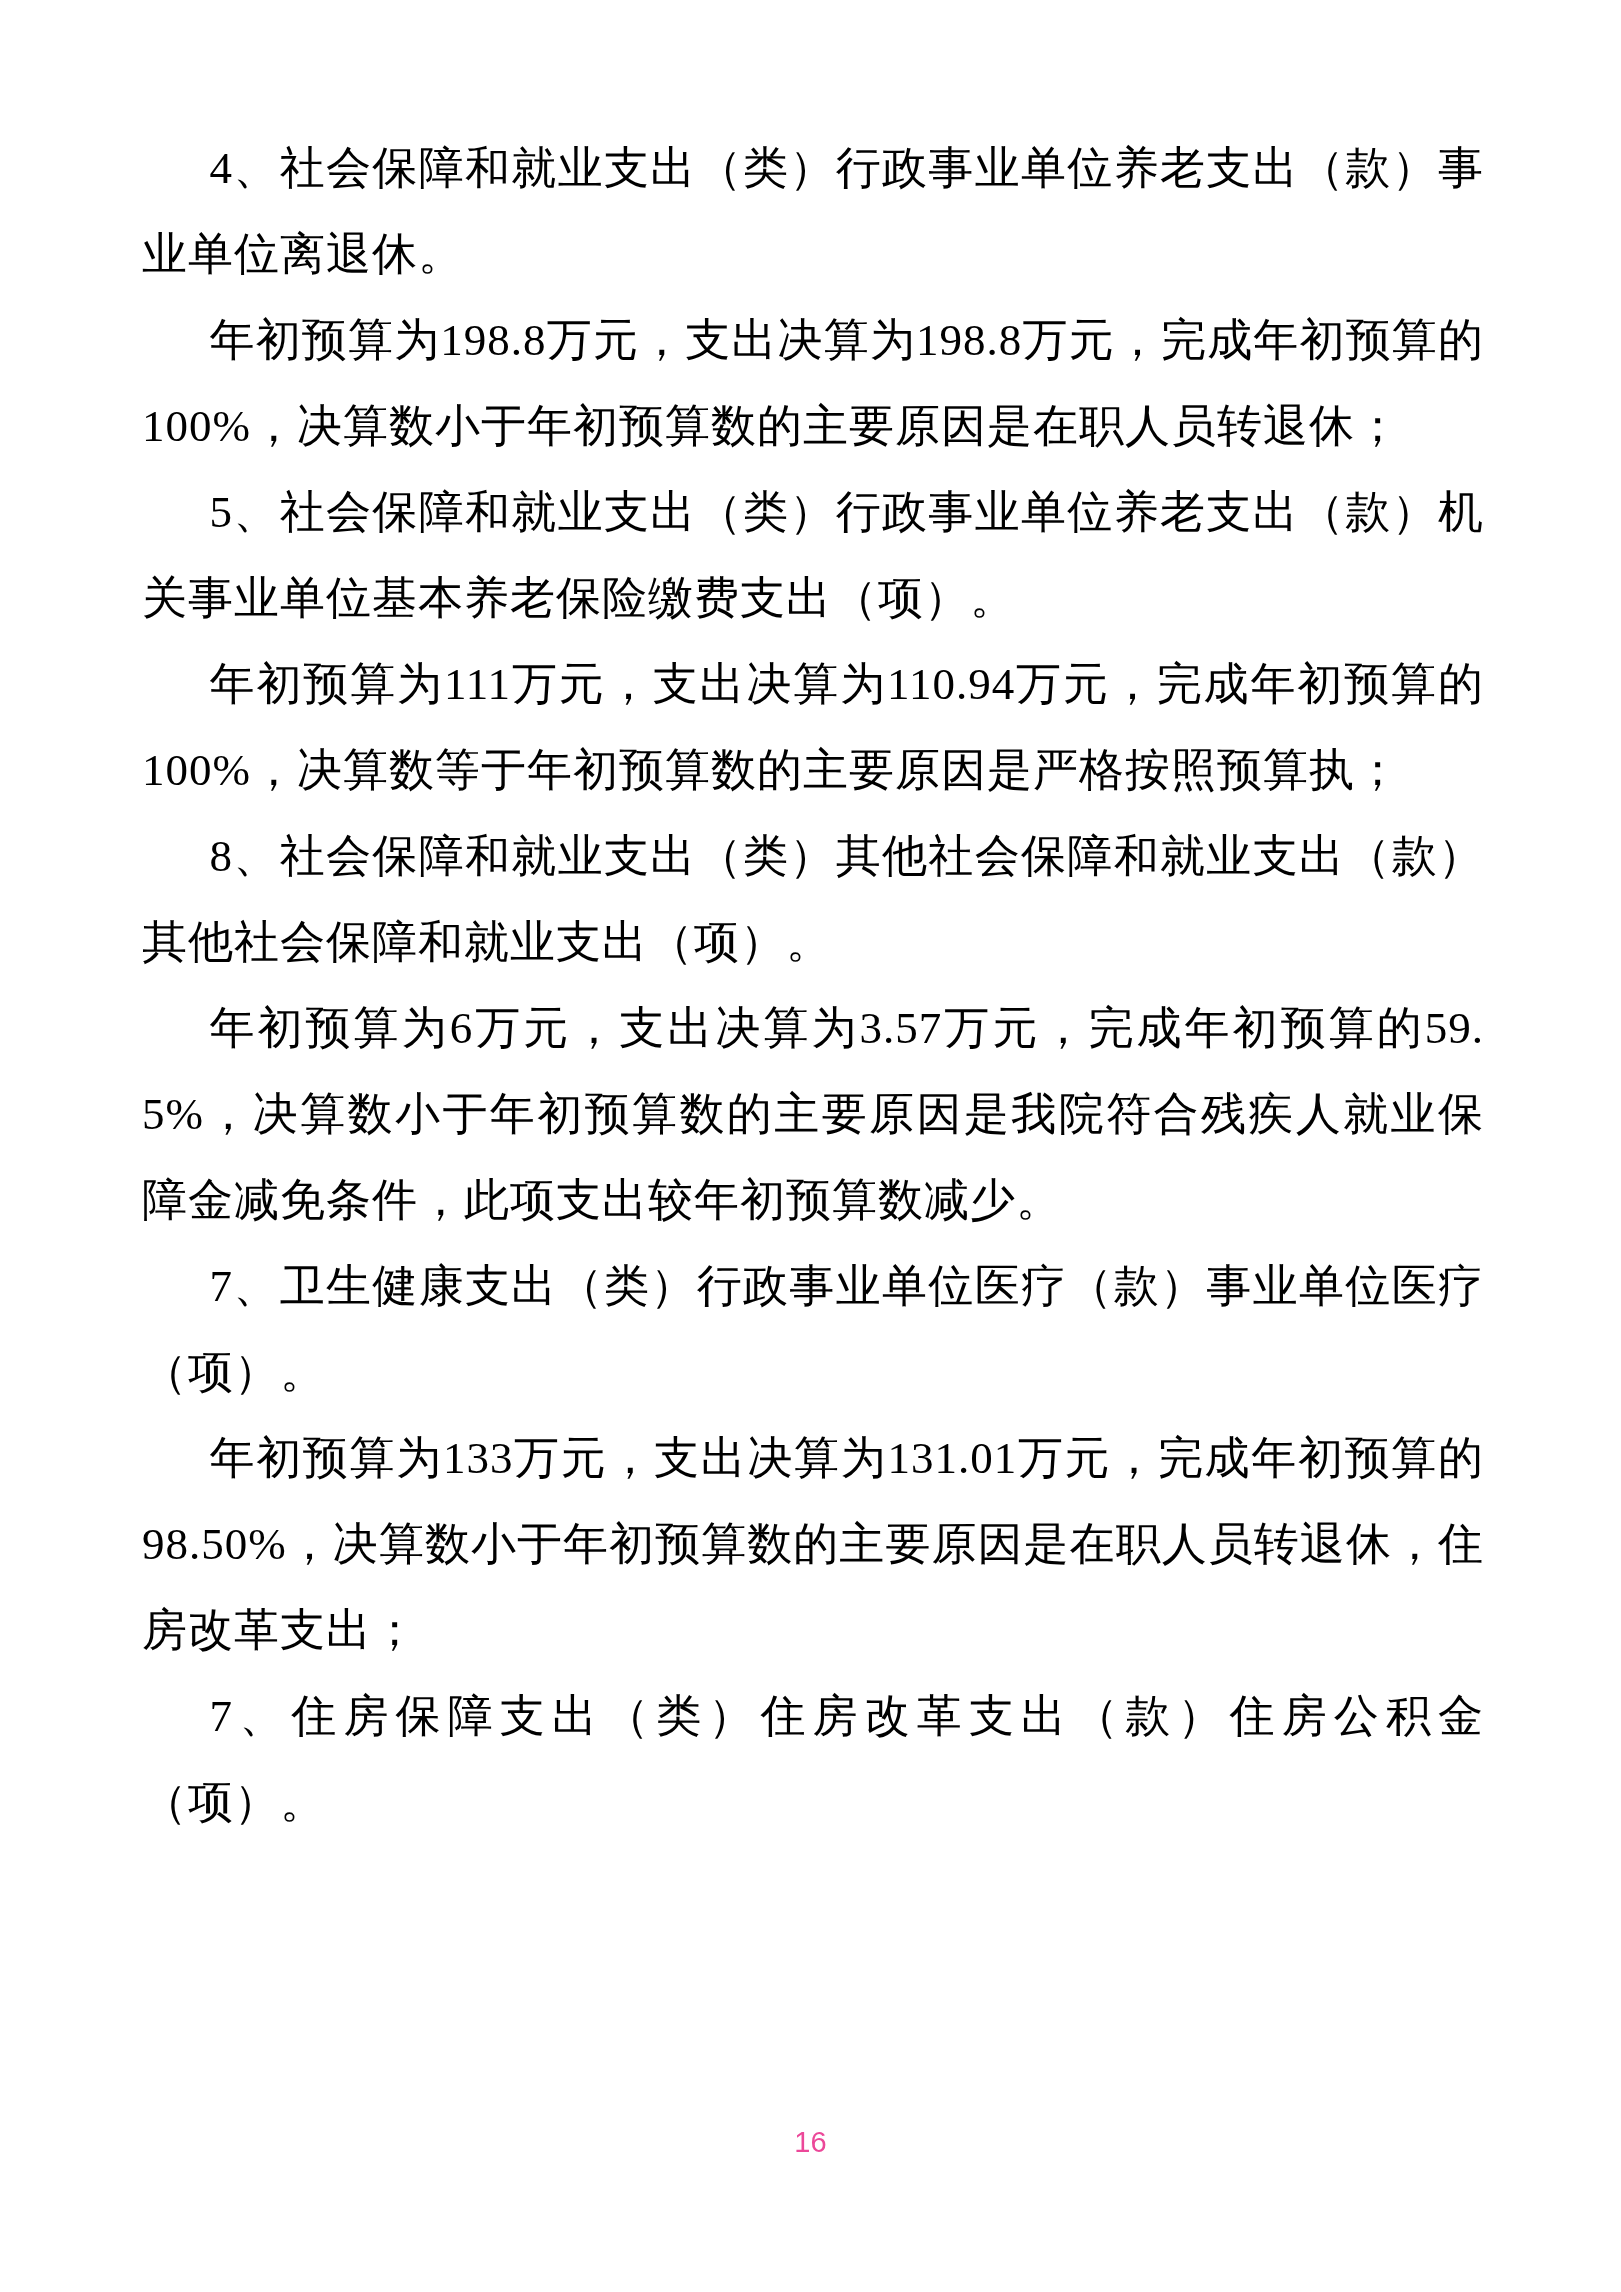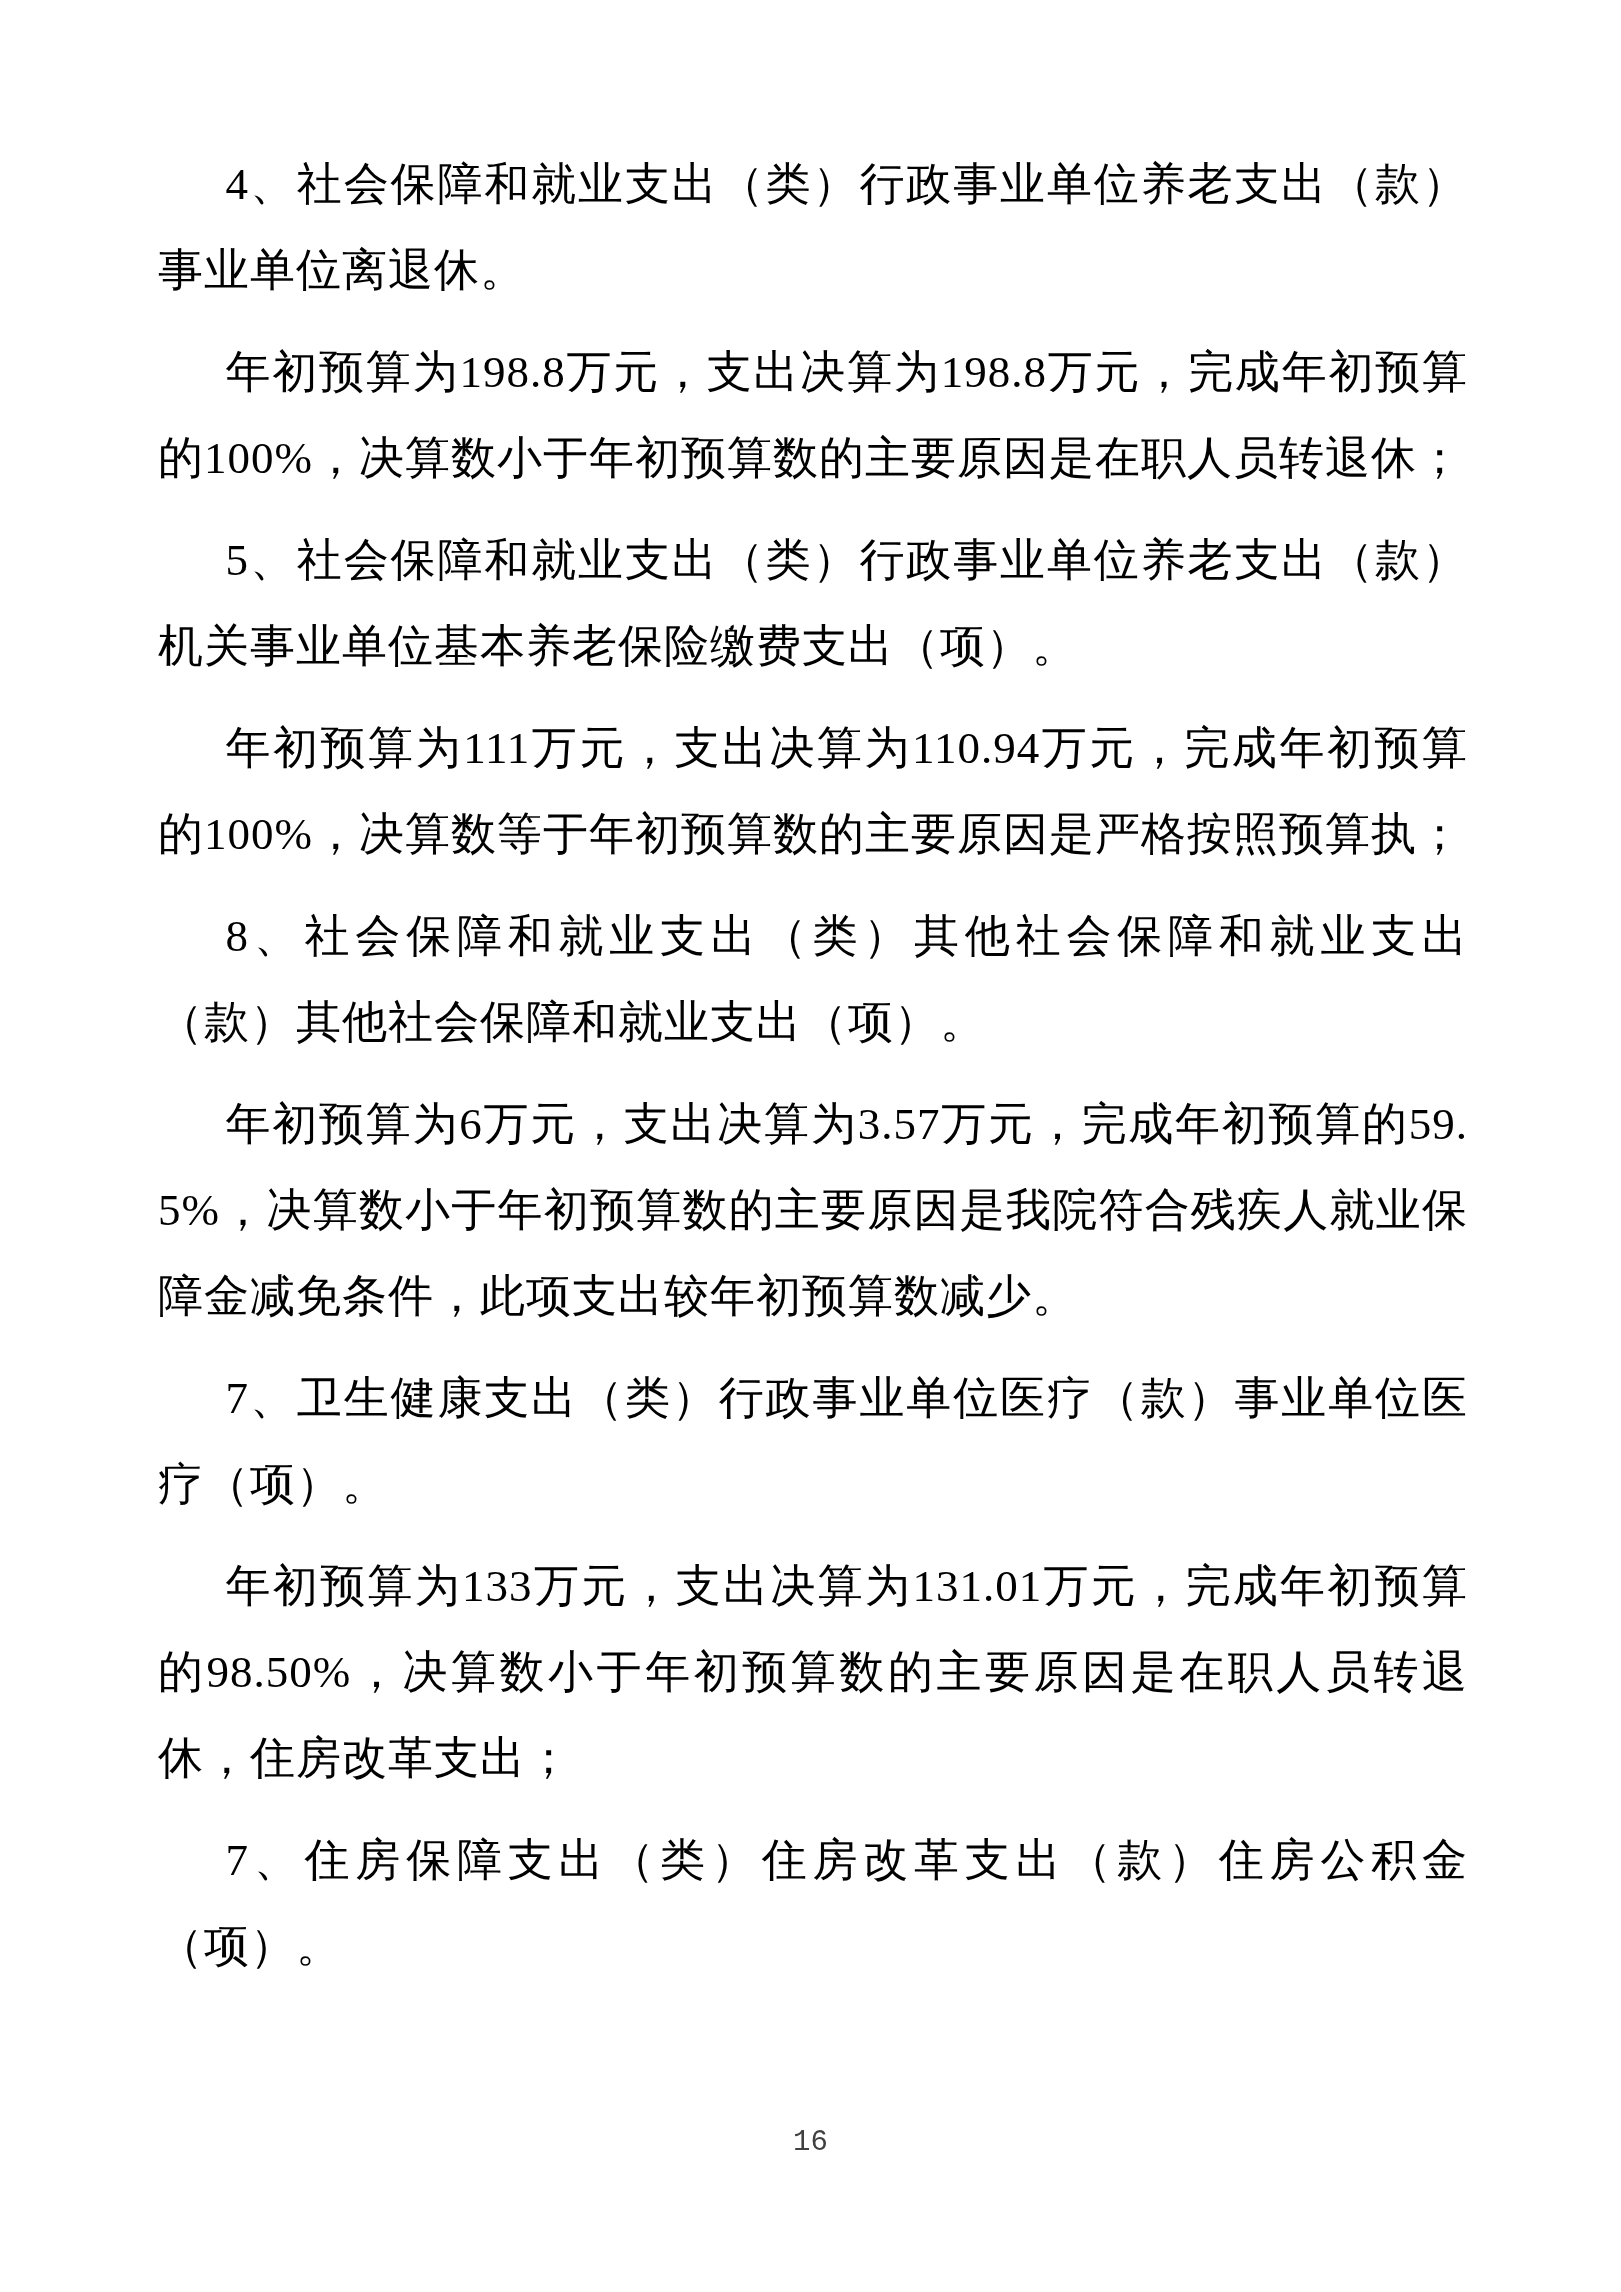--- a/index.html
+++ b/index.html
@@ -17,43 +17,43 @@
     font-family: "Liberation Serif", "DejaVu Serif", serif;
     color: #000000;
   }
   .content {
     position: absolute;
     top: 125px;
     left: 142px;
     right: 137px;
   }
   .content p {
-    margin: 16px;
+    margin: 0;
     padding: 0;
     font-size: 45px;
     line-height: 86px;
     text-align: justify;
     text-justify: inter-ideograph;
     text-indent: 1.5em;
     letter-spacing: 1px;
     word-break: break-all;
     color: #000000;
   }
   .footer {
     position: absolute;
     left: 0;
     right: 0;
     top: 2125px;
     text-align: center;
   }
   .footer .page-number {
     font-size: 29px;
     line-height: 35px;
-    color: #404040;
-    font-family: Liberation Mono, monospace;
+    color: #ec4899;
+    font-family: Liberation Sans, sans-serif;
   }
 </style>
 </head>
 <body>
 
 <div class="page">
   <div class="content">
     <p>4、社会保障和就业支出（类）行政事业单位养老支出（款）事业单位离退休。</p>
     <p>年初预算为198.8万元，支出决算为198.8万元，完成年初预算的100%，决算数小于年初预算数的主要原因是在职人员转退休；</p>
     <p>5、社会保障和就业支出（类）行政事业单位养老支出（款）机关事业单位基本养老保险缴费支出（项）。</p>

